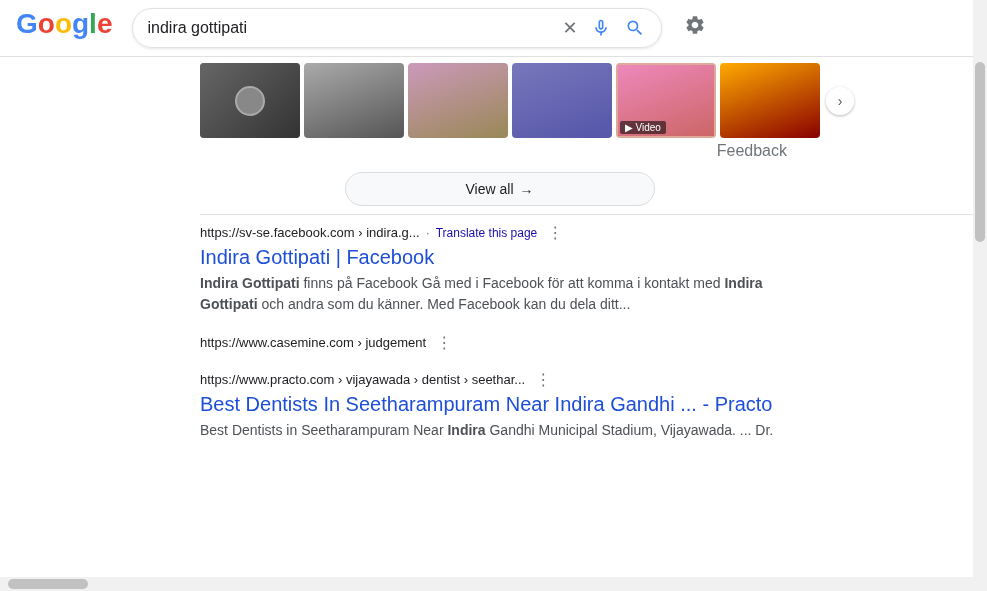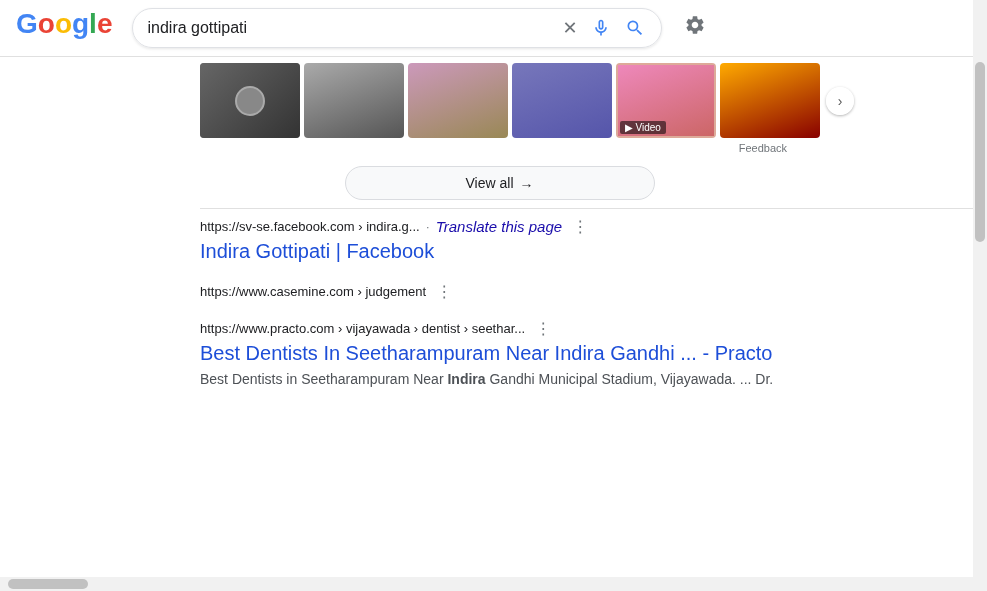--- a/index.html
+++ b/index.html
@@ -120,21 +120,21 @@
       margin-left: 2px;
     }
 
     .feedback-row {
       display: flex;
       justify-content: flex-end;
       padding-right: 200px;
       padding-bottom: 6px;
     }
     .feedback-text {
-      font-size: 11px;
+      font-size: 16px;
       color: #70757a;
     }
 
     
     .view-all-row {
       display: flex;
       justify-content: center;
       padding: 6px 0 8px 0;
       margin-left: 12px;
     }
@@ -178,25 +178,24 @@
       align-items: center;
       gap: 6px;
       margin-bottom: 2px;
     }
     .result-url {
       font-size: 13px;
       color: #202124;
       text-align: center;
     }
     .translate-link {
-      font-size: 15px;
+      font-size: 12px;
       color: #1a0dab;
       text-decoration: none;
       cursor: pointer;
-      font-style: italic;
     }
     .more-btn {
       background: none;
       border: none;
       color: #70757a;
       cursor: pointer;
       font-size: 16px;
       padding: 0 4px;
     }
     .result-title a {
@@ -330,20 +329,23 @@
   <div class="result-item">
     <div class="result-meta">
       <span class="result-url">https://sv-se.facebook.com › indira.g...</span>
       <span style="color:#70757a;font-size:12px;">·</span>
       <a class="translate-link" href="#">Translate this page</a>
       <button class="more-btn" title="More options">⋮</button>
     </div>
     <div class="result-title">
       <a href="#">Indira Gottipati | Facebook</a>
     </div>
+    <div class="result-snippet">
+      <span class="bold">Indira Gottipati</span> finns på Facebook Gå med i Facebook för att komma i kontakt med <span class="bold">Indira Gottipati</span> och andra som du känner. Med Facebook kan du dela ditt...
+    </div>
   </div>
 
   <div class="result-item">
     <div class="result-meta">
       <span class="result-url">https://www.casemine.com › judgement</span>
       <button class="more-btn" title="More options">⋮</button>
     </div>
   </div>
 
   <div class="result-item">

